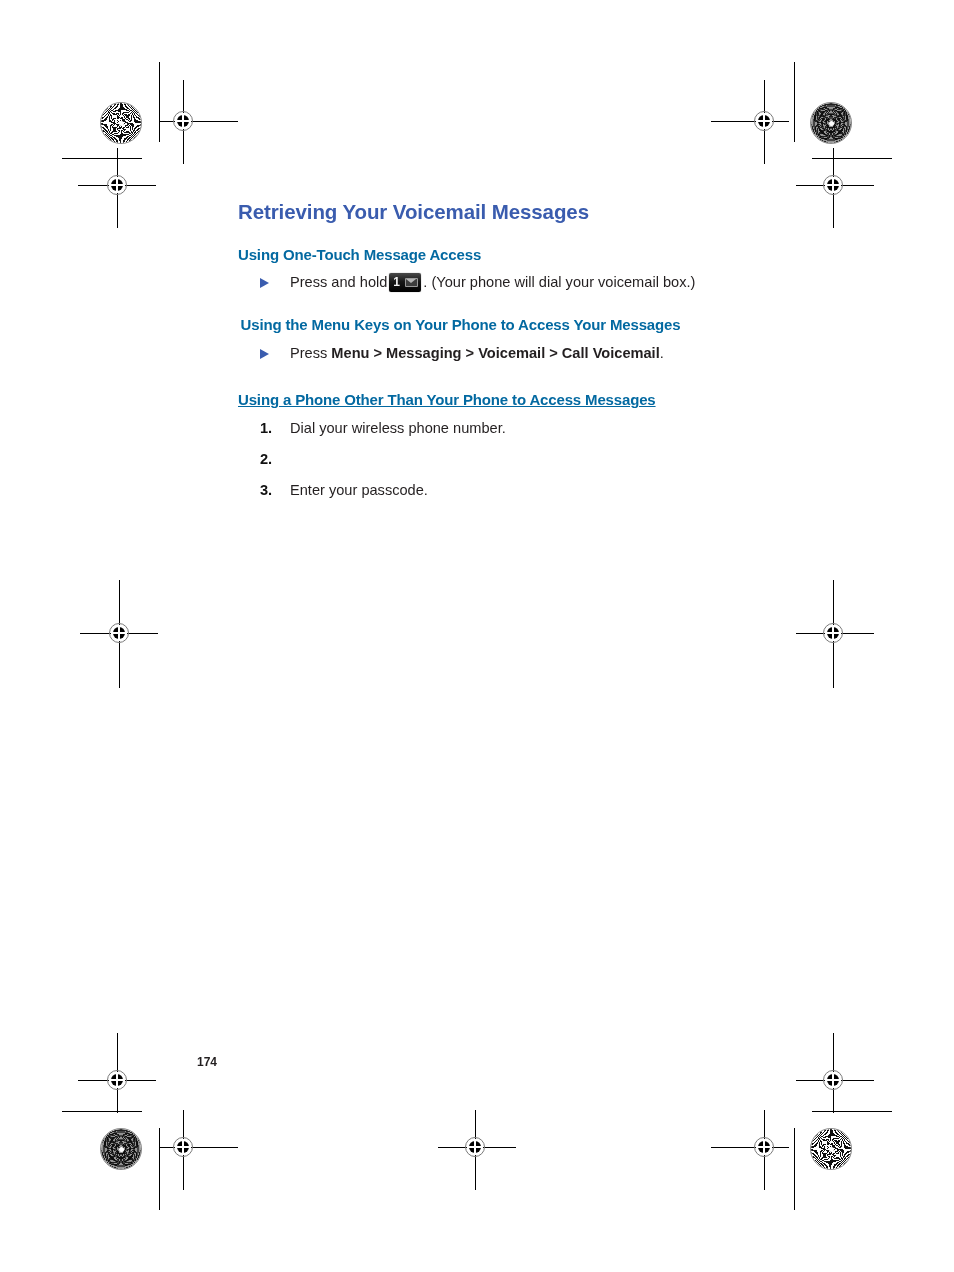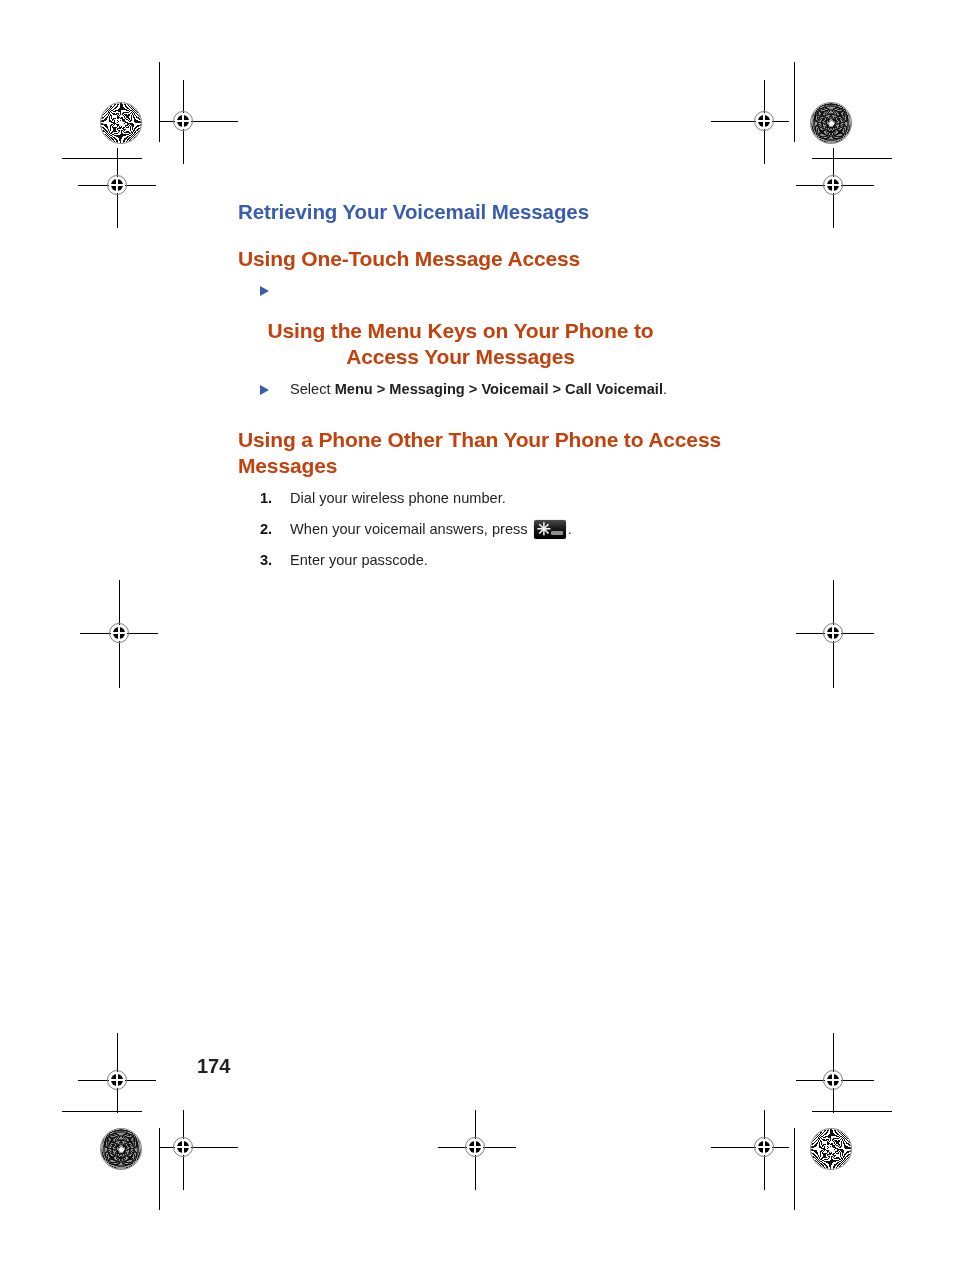--- a/index.html
+++ b/index.html
@@ -132,23 +132,23 @@
   p.body-para {
     font-size: 14.6px;
     line-height: 1.52;
     color: #231f20;
     margin: 0 0 14px 0;
     padding-left: 8px;
     width: 497px;
   }
 
   h2.sub-head {
-    font-size: 21px;
-    font-weight: bold;
-    color: #c2410c;
+    font-size: 15px;
+    font-weight: bold;
+    color: #0369a1;
     margin: 22px 0 8px 0;
     line-height: 1.26;
     letter-spacing: -0.15px;
   }
   h2.sub-head.wide { width: 445px; text-align: center; }
 
   ul.bullets {
     list-style: none;
     margin: 0;
     padding: 0;
@@ -289,21 +289,21 @@
   .callout .msg b { font-weight: bold; }
 
   
   .footer {
     position: absolute;
     left: 197px;
     top: 1055px;
     display: flex;
     align-items: flex-end;
     font-weight: bold;
-    font-size: 20px;
+    font-size: 12px;
     color: #231f20;
   }
   .footer .pageno { width: 66px; }
 </style>
 </head>
 <body>
 
 <div class="mark-layer">
 
   <div class="rosette" style="left:100px; top:102px;">
@@ -407,43 +407,43 @@
 <div class="content">
 
   <h1 class="section-title">Retrieving Your Voicemail Messages</h1>
 
 
   <h2 class="sub-head">Using One-Touch Message Access</h2>
 
   <ul class="bullets">
     <li>
       <span class="tri"></span>
+      <span class="bullet-text"><span>Press and hold</span><span class="key"><span class="k-main">1</span><span class="k-sub"></span></span><span>. (Your phone will dial your voicemail box.)</span></span>
     </li>
   </ul>
 
   <h2 class="sub-head wide">Using the Menu Keys on Your Phone to Access Your Messages</h2>
 
   <ul class="bullets">
     <li>
       <span class="tri"></span>
-      <span class="bullet-text"><span>Select </span><b>Menu &gt; Messaging &gt; Voicemail &gt; Call Voicemail</b><span>.</span></span>
+      <span class="bullet-text"><span>Press </span><b>Menu &gt; Messaging &gt; Voicemail &gt; Call Voicemail</b><span>.</span></span>
     </li>
   </ul>
 
 
-  <h2 class="sub-head" style="margin-top:26px;">Using a Phone Other Than Your Phone to Access Messages</h2>
+  <h2 class="sub-head" style="margin-top:26px;text-decoration:underline;">Using a Phone Other Than Your Phone to Access Messages</h2>
 
   <ol class="steps">
     <li>
       <span class="num">1.</span>
       <span>Dial your wireless phone number.</span>
     </li>
     <li>
       <span class="num">2.</span>
-      <span><span>When your voicemail answers, press </span><span class="key"><span class="k-main star">✳</span><span class="k-dash"></span></span><span>.</span></span>
     </li>
     <li>
       <span class="num">3.</span>
       <span>Enter your passcode.</span>
     </li>
   </ol>
 
 
 </div>
 

